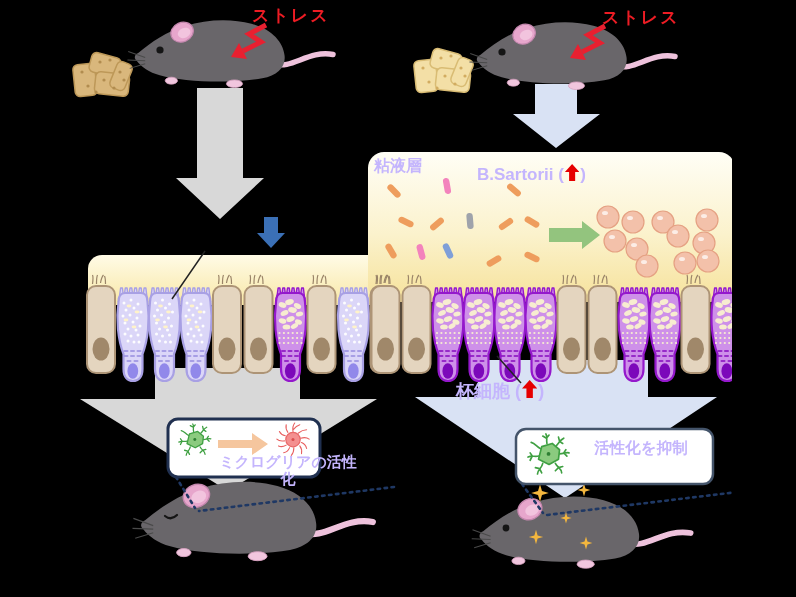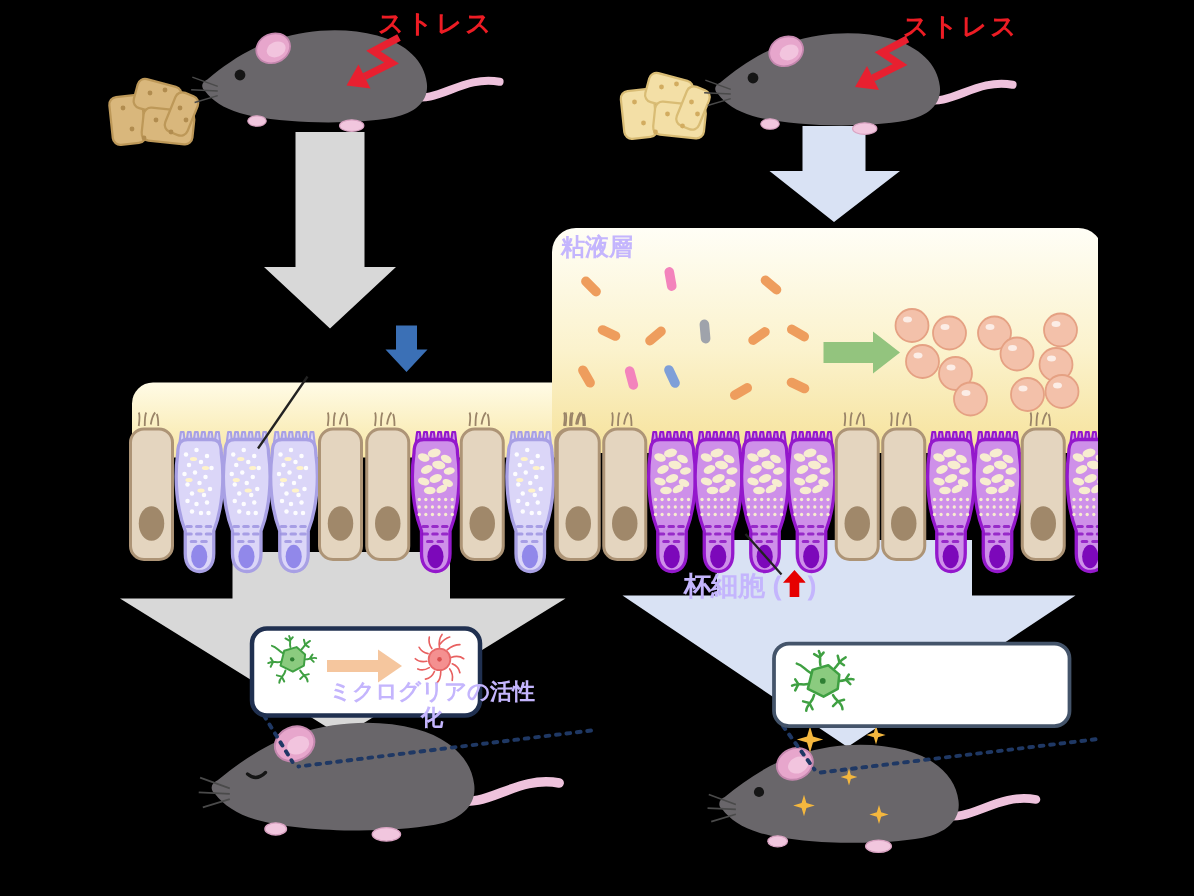--- a/index.html
+++ b/index.html
@@ -693,21 +693,23 @@
   <g>
     <rect x="516" y="429" width="197" height="55" rx="10" fill="#ffffff" stroke="#44546a" stroke-width="2.5"></rect>
     <use href="#microgliaGreen" transform="translate(527,434) scale(1.05)"></use>
   </g>
 </svg>
 
 <div class="lbl red" style="left:252px;top:6px;font-size:17px;">ストレス</div>
 <div class="lbl red" style="left:602px;top:8px;font-size:17px;">ストレス</div>
 <div class="lbl" style="left:374px;top:157px;font-size:16px;">粘液層</div>
 
+<div class="lbl" style="left:477px;top:164px;font-size:17px;"><span>B.Sartorii (</span><span class="up-arrow"></span><span>)</span></div>
 
 
 <div class="lbl" style="left:456px;top:380px;font-size:18px;text-align:center;"><span>杯細胞 (</span><span class="up-arrow"></span><span>)</span></div>
 
 <div class="lbl ctr" style="left:168px;top:453px;width:152px;font-size:15px;margin-left:44px;">ミクログリアの活性化</div>
 
 <div class="lbl ctr" style="left:572px;top:437px;width:138px;font-size:15.5px;line-height:1.45;">
+  <div>活性化を抑制</div>
 </div>
 </div>
 
 </body></html>

